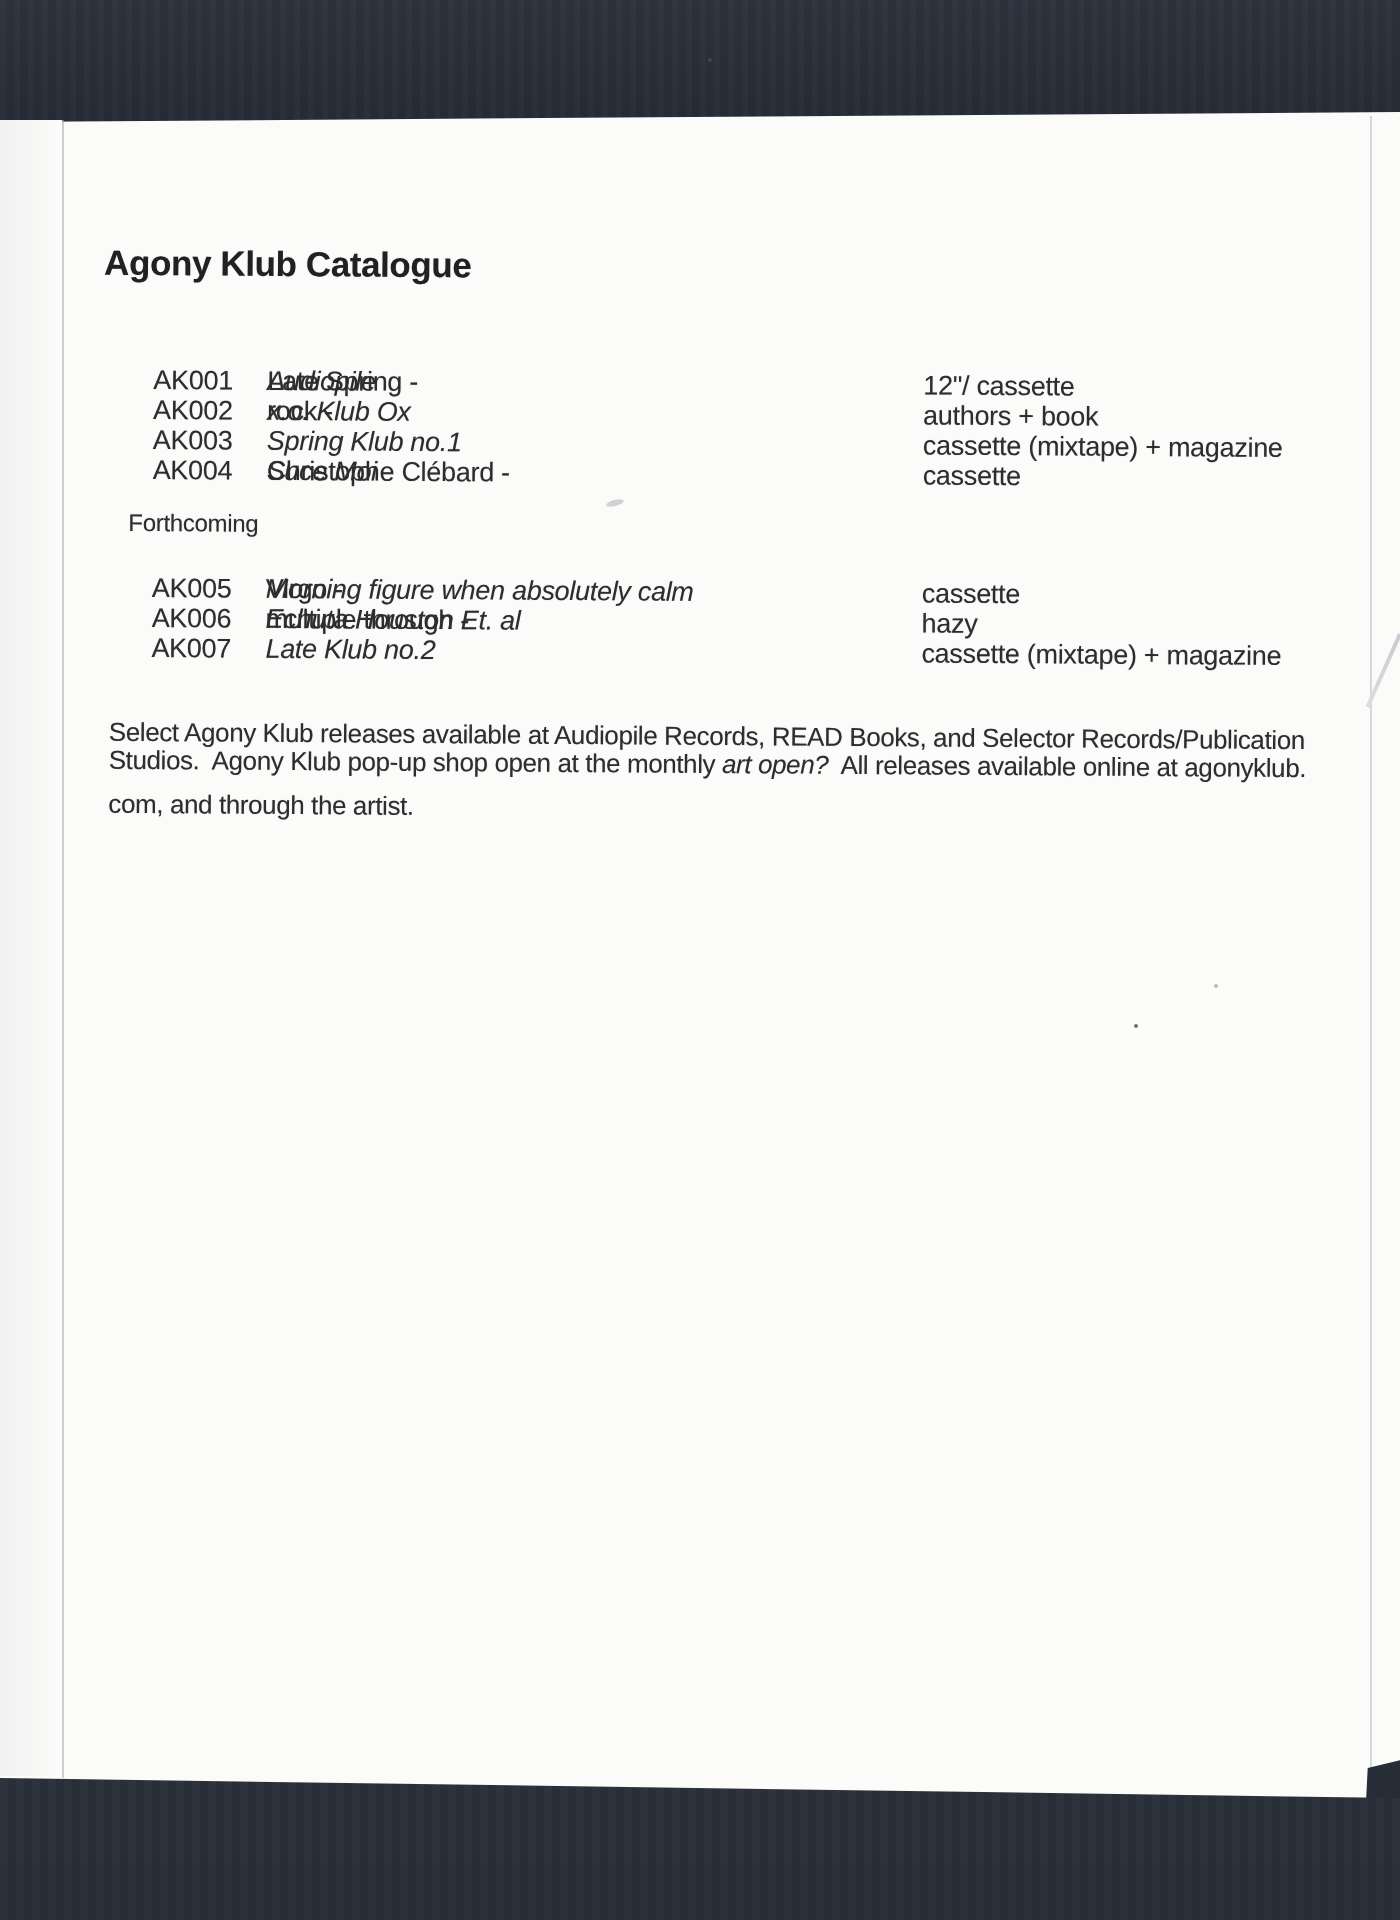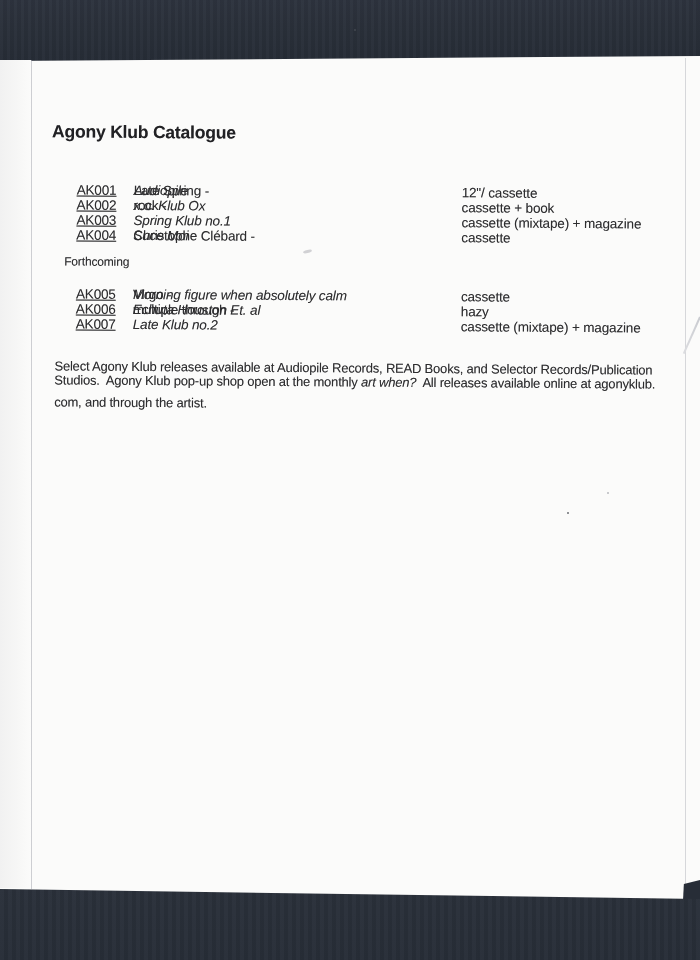--- a/index.html
+++ b/index.html
@@ -54,21 +54,21 @@
     transform:rotate(0.4deg);transform-origin:0 0;
     color:#2d2d2f;
   }
   .t{position:absolute;white-space:pre;text-shadow:0 0 0.5px rgba(45,45,48,0.35);}
   #doc-title{
     left:53px;top:121px;
     font-size:17.5px;font-weight:bold;letter-spacing:-0.2px;color:#212124;
   }
   .row{position:absolute;left:0;width:700px;height:16px;font-size:13.5px;letter-spacing:-0.15px;}
   .row span{position:absolute;white-space:pre;text-shadow:0 0 0.5px rgba(45,45,48,0.35);}
-  .code{left:78px;text-decoration:underline;}
+  .code{left:78px;}
   .name{left:135px;}
   .fmt{left:463px;}
   .it{font-style:italic;}
   #row-r0{top:182px;} #row-r1{top:197px;} #row-r2{top:212px;} #row-r3{top:227px;}
   #row-f0{top:286px;} #row-f1{top:301px;} #row-f2{top:316px;}
   #section-forthcoming{left:66px;top:254px;font-size:12px;letter-spacing:-0.15px;}
   .note-line{left:57px;font-size:13px;letter-spacing:-0.2px;line-height:13.5px;}
   #note-1{top:359px;} #note-2{top:372.5px;} #note-3{top:395px;}
   #page-number{left:649px;top:912px;font-size:17px;color:#3e4045;}
 </style>
@@ -90,21 +90,21 @@
   <div class="t" id="doc-title">Agony Klub Catalogue</div>
 
   <div class="row" id="row-r0">
     <span class="code">AK001</span>
     <span class="name"><span>Late Spring - </span><span class="it">Audiopile</span></span>
     <span class="fmt">12"/ cassette</span>
   </div>
   <div class="row" id="row-r1">
     <span class="code">AK002</span>
     <span class="name"><span>rock - </span><span class="it">x.o. Klub Ox</span></span>
-    <span class="fmt">cassette + book</span>
+    <span class="fmt">authors + book</span>
   </div>
   <div class="row" id="row-r2">
     <span class="code">AK003</span>
     <span class="name"><span></span><span class="it">Spring Klub no.1</span></span>
     <span class="fmt">cassette (mixtape) + magazine</span>
   </div>
   <div class="row" id="row-r3">
     <span class="code">AK004</span>
     <span class="name"><span>Christophe Clébard - </span><span class="it">Suce Moi</span></span>
     <span class="fmt">cassette</span>
@@ -122,20 +122,20 @@
     <span class="name"><span>multiple through - </span><span class="it">Echuta Houston Et. al</span></span>
     <span class="fmt">hazy</span>
   </div>
   <div class="row" id="row-f2">
     <span class="code">AK007</span>
     <span class="name"><span></span><span class="it">Late Klub no.2</span></span>
     <span class="fmt">cassette (mixtape) + magazine</span>
   </div>
 
   <div class="t note-line" id="note-1">Select Agony Klub releases available at Audiopile Records, READ Books, and Selector Records/Publication</div>
-  <div class="t note-line" id="note-2"><span>Studios.  Agony Klub pop-up shop open at the monthly </span><span class="it">art when?</span><span>  All releases available online at agonyklub.</span></div>
+  <div class="t note-line" id="note-2"><span>Studios.  Agony Klub pop-up shop open at the monthly </span><span class="it">art open?</span><span>  All releases available online at agonyklub.</span></div>
   <div class="t note-line" id="note-3">com, and through the artist.</div>
 
   <div class="t" id="page-number">37</div>
 </div>
 
 <div id="corner-notch"></div>
 <div class="scan-band" id="band-bottom"></div>
 
 </body></html>

